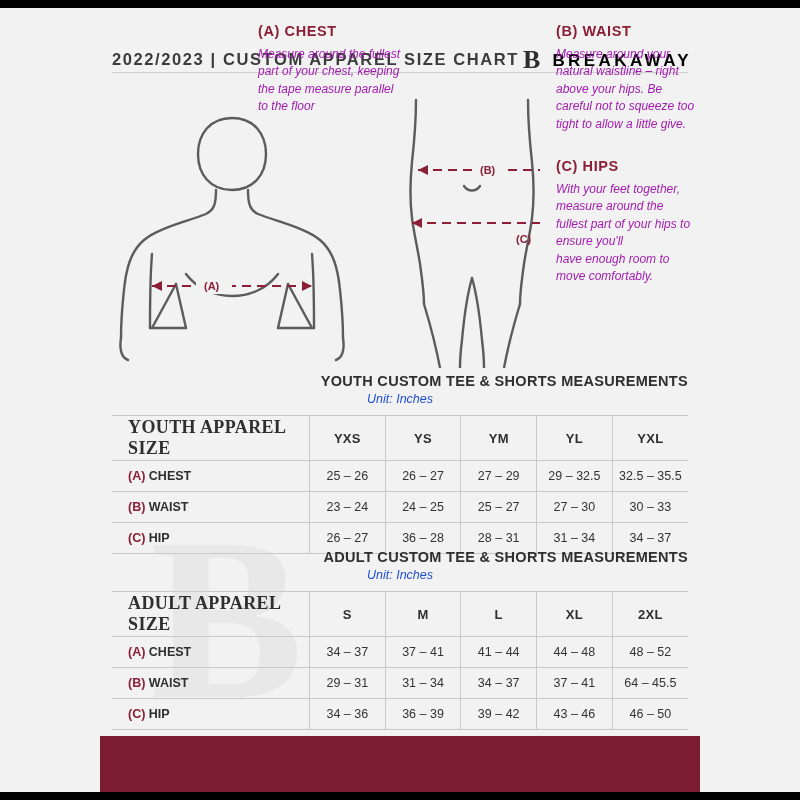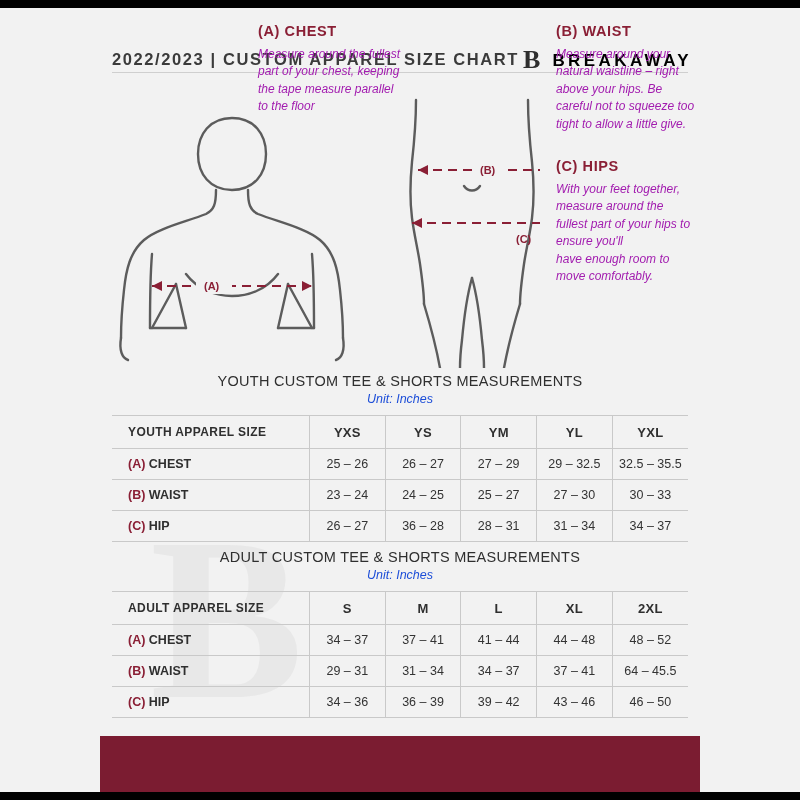--- a/index.html
+++ b/index.html
@@ -126,23 +126,23 @@
   .ann-c { left: 556px; top: 150px; width: 140px; }
 
   
   .table-block {
     position: absolute;
     left: 112px;
     width: 576px;
     z-index: 3;
   }
   .tbl-title {
-    text-align: center;
+    text-align: right;
     font-size: 14.5px;
-    font-weight: normal;
+    font-weight: bold;
     color: #2f2f2f;
     letter-spacing: 0.3px;
   }
   .tbl-unit {
     text-align: center;
     font-size: 12.5px;
     font-style: italic;
     color: #1d4ed8;
     margin-top: 3px;
     margin-bottom: 9px;
@@ -173,22 +173,23 @@
     border-right: none;
   }
   thead th {
     font-size: 13px;
     font-weight: bold;
     color: #2f2f2f;
     letter-spacing: 0.3px;
     height: 30px;
   }
   thead th:first-child {
-    font-size: 12px;
+    font-size: 18px;
     letter-spacing: 0.4px;
+    font-family: Liberation Serif, serif;
   }
   tbody td:first-child {
     font-weight: bold;
     color: #2f2f2f;
   }
   .tag {
     color: #8a1f35;
     font-weight: bold;
   }
   

